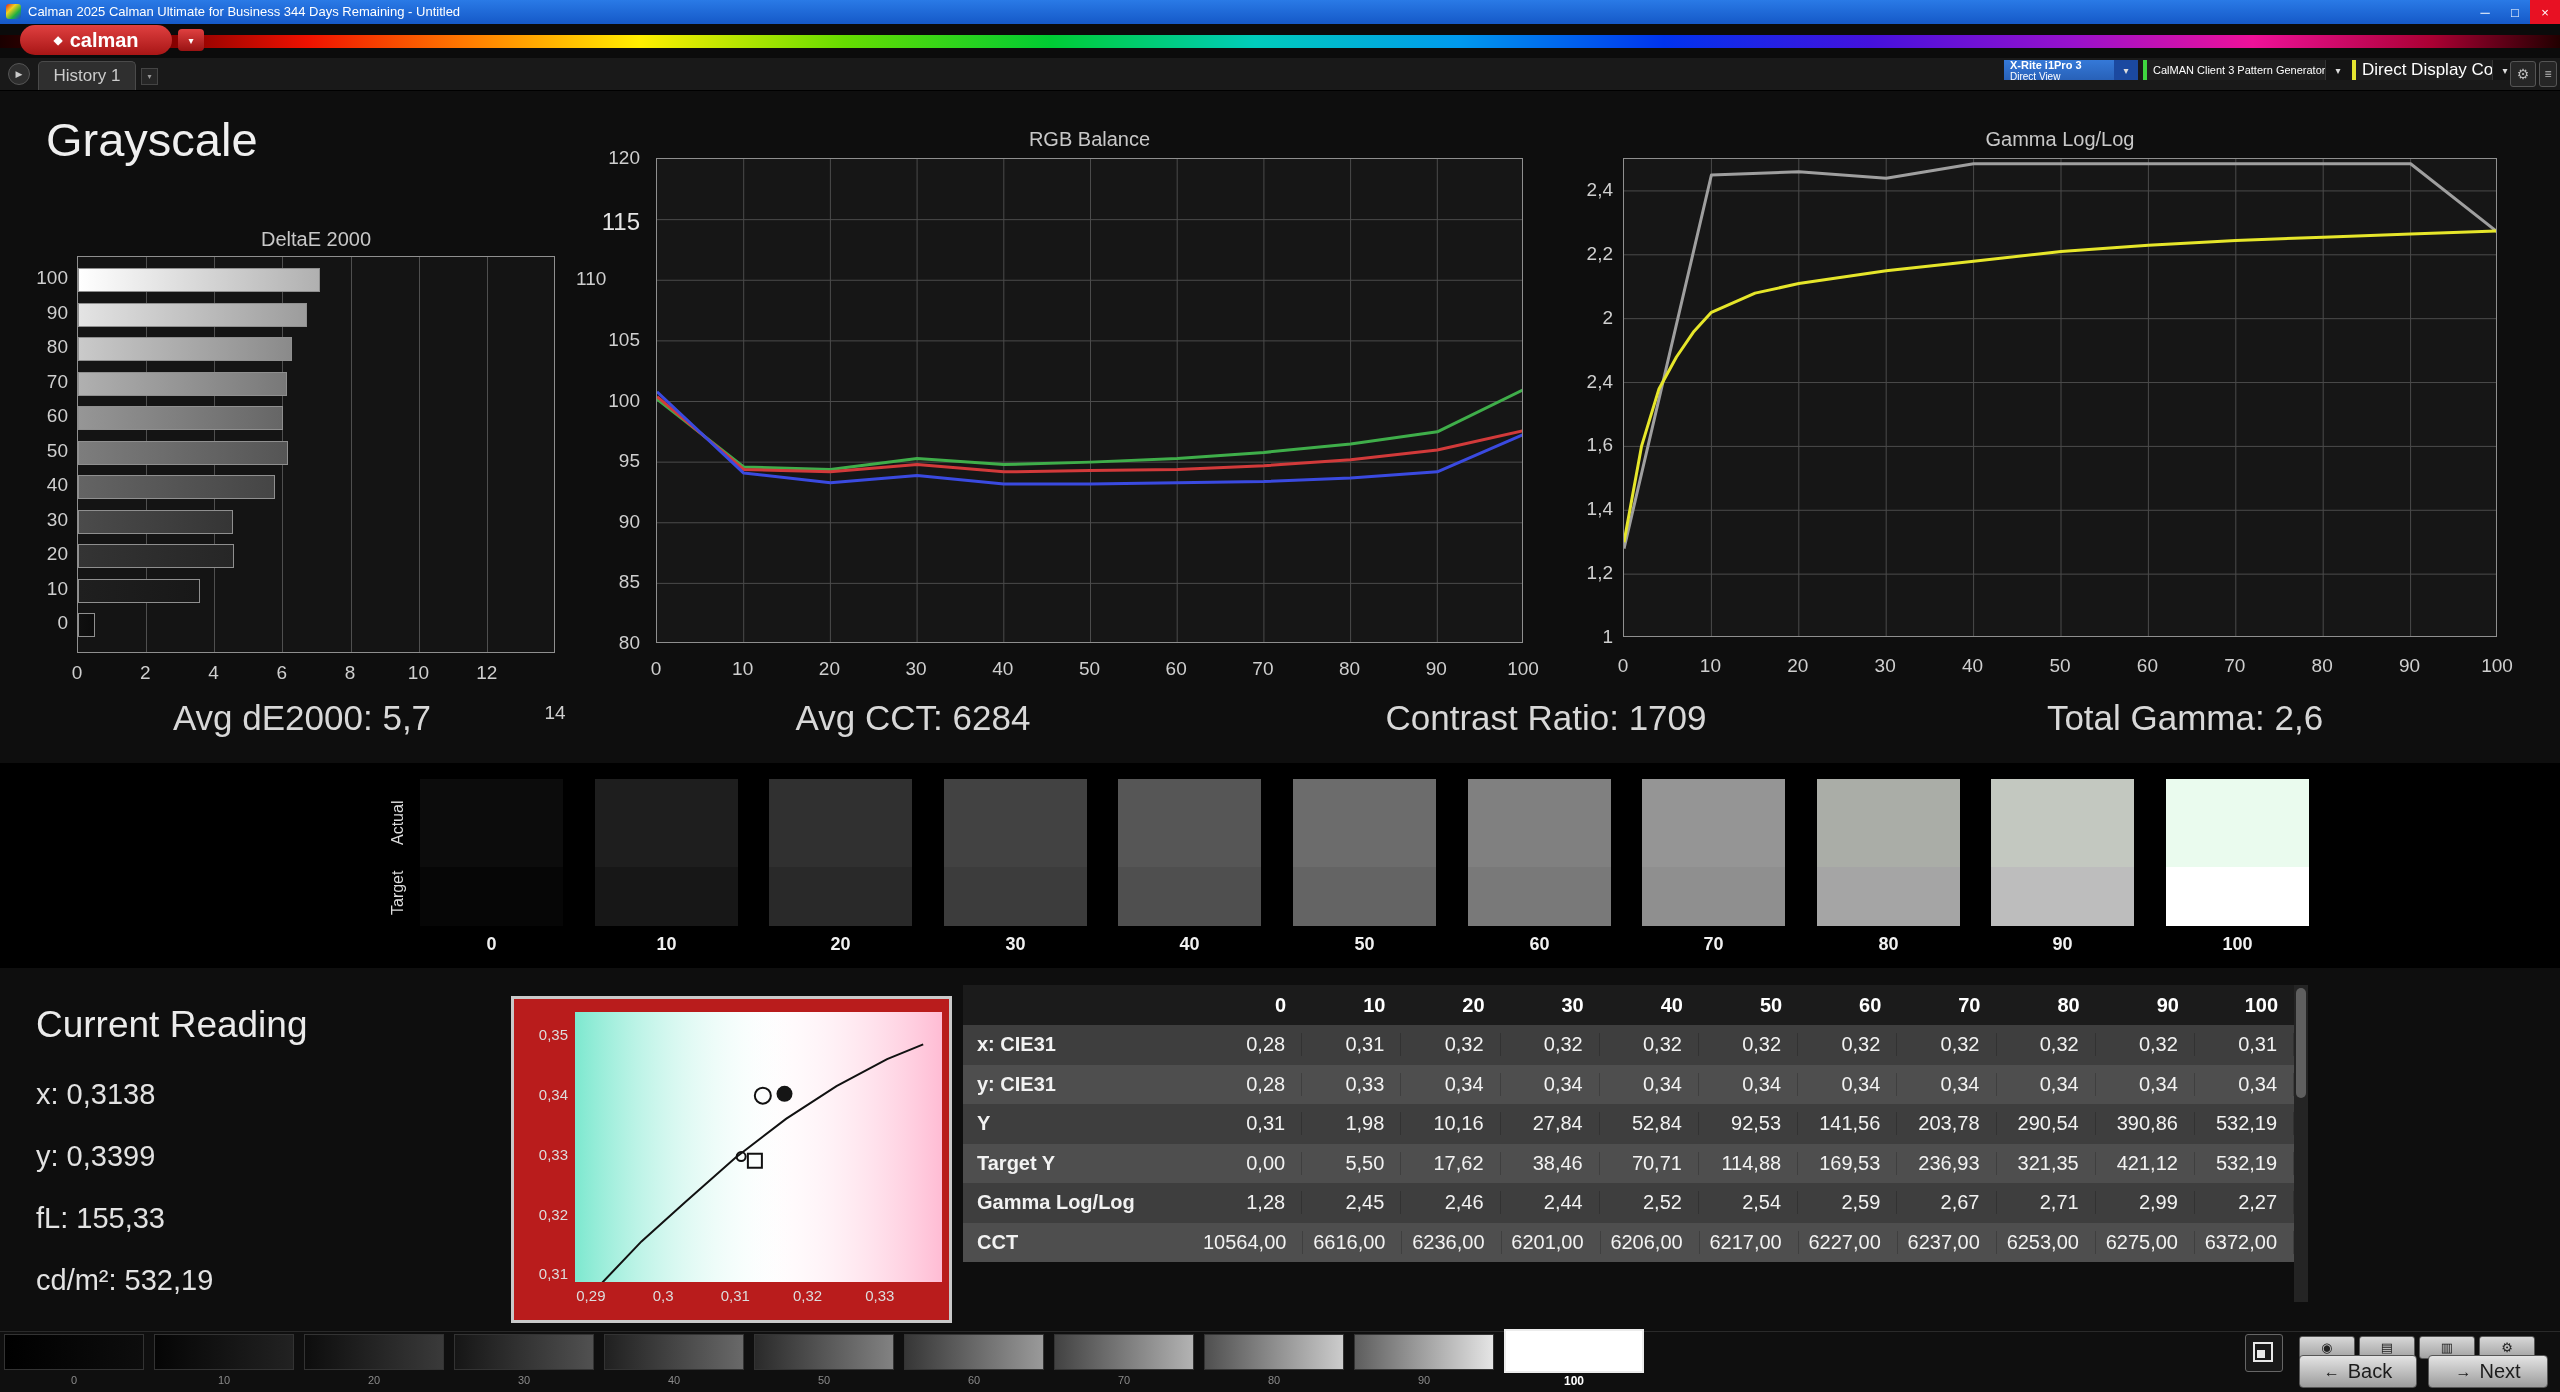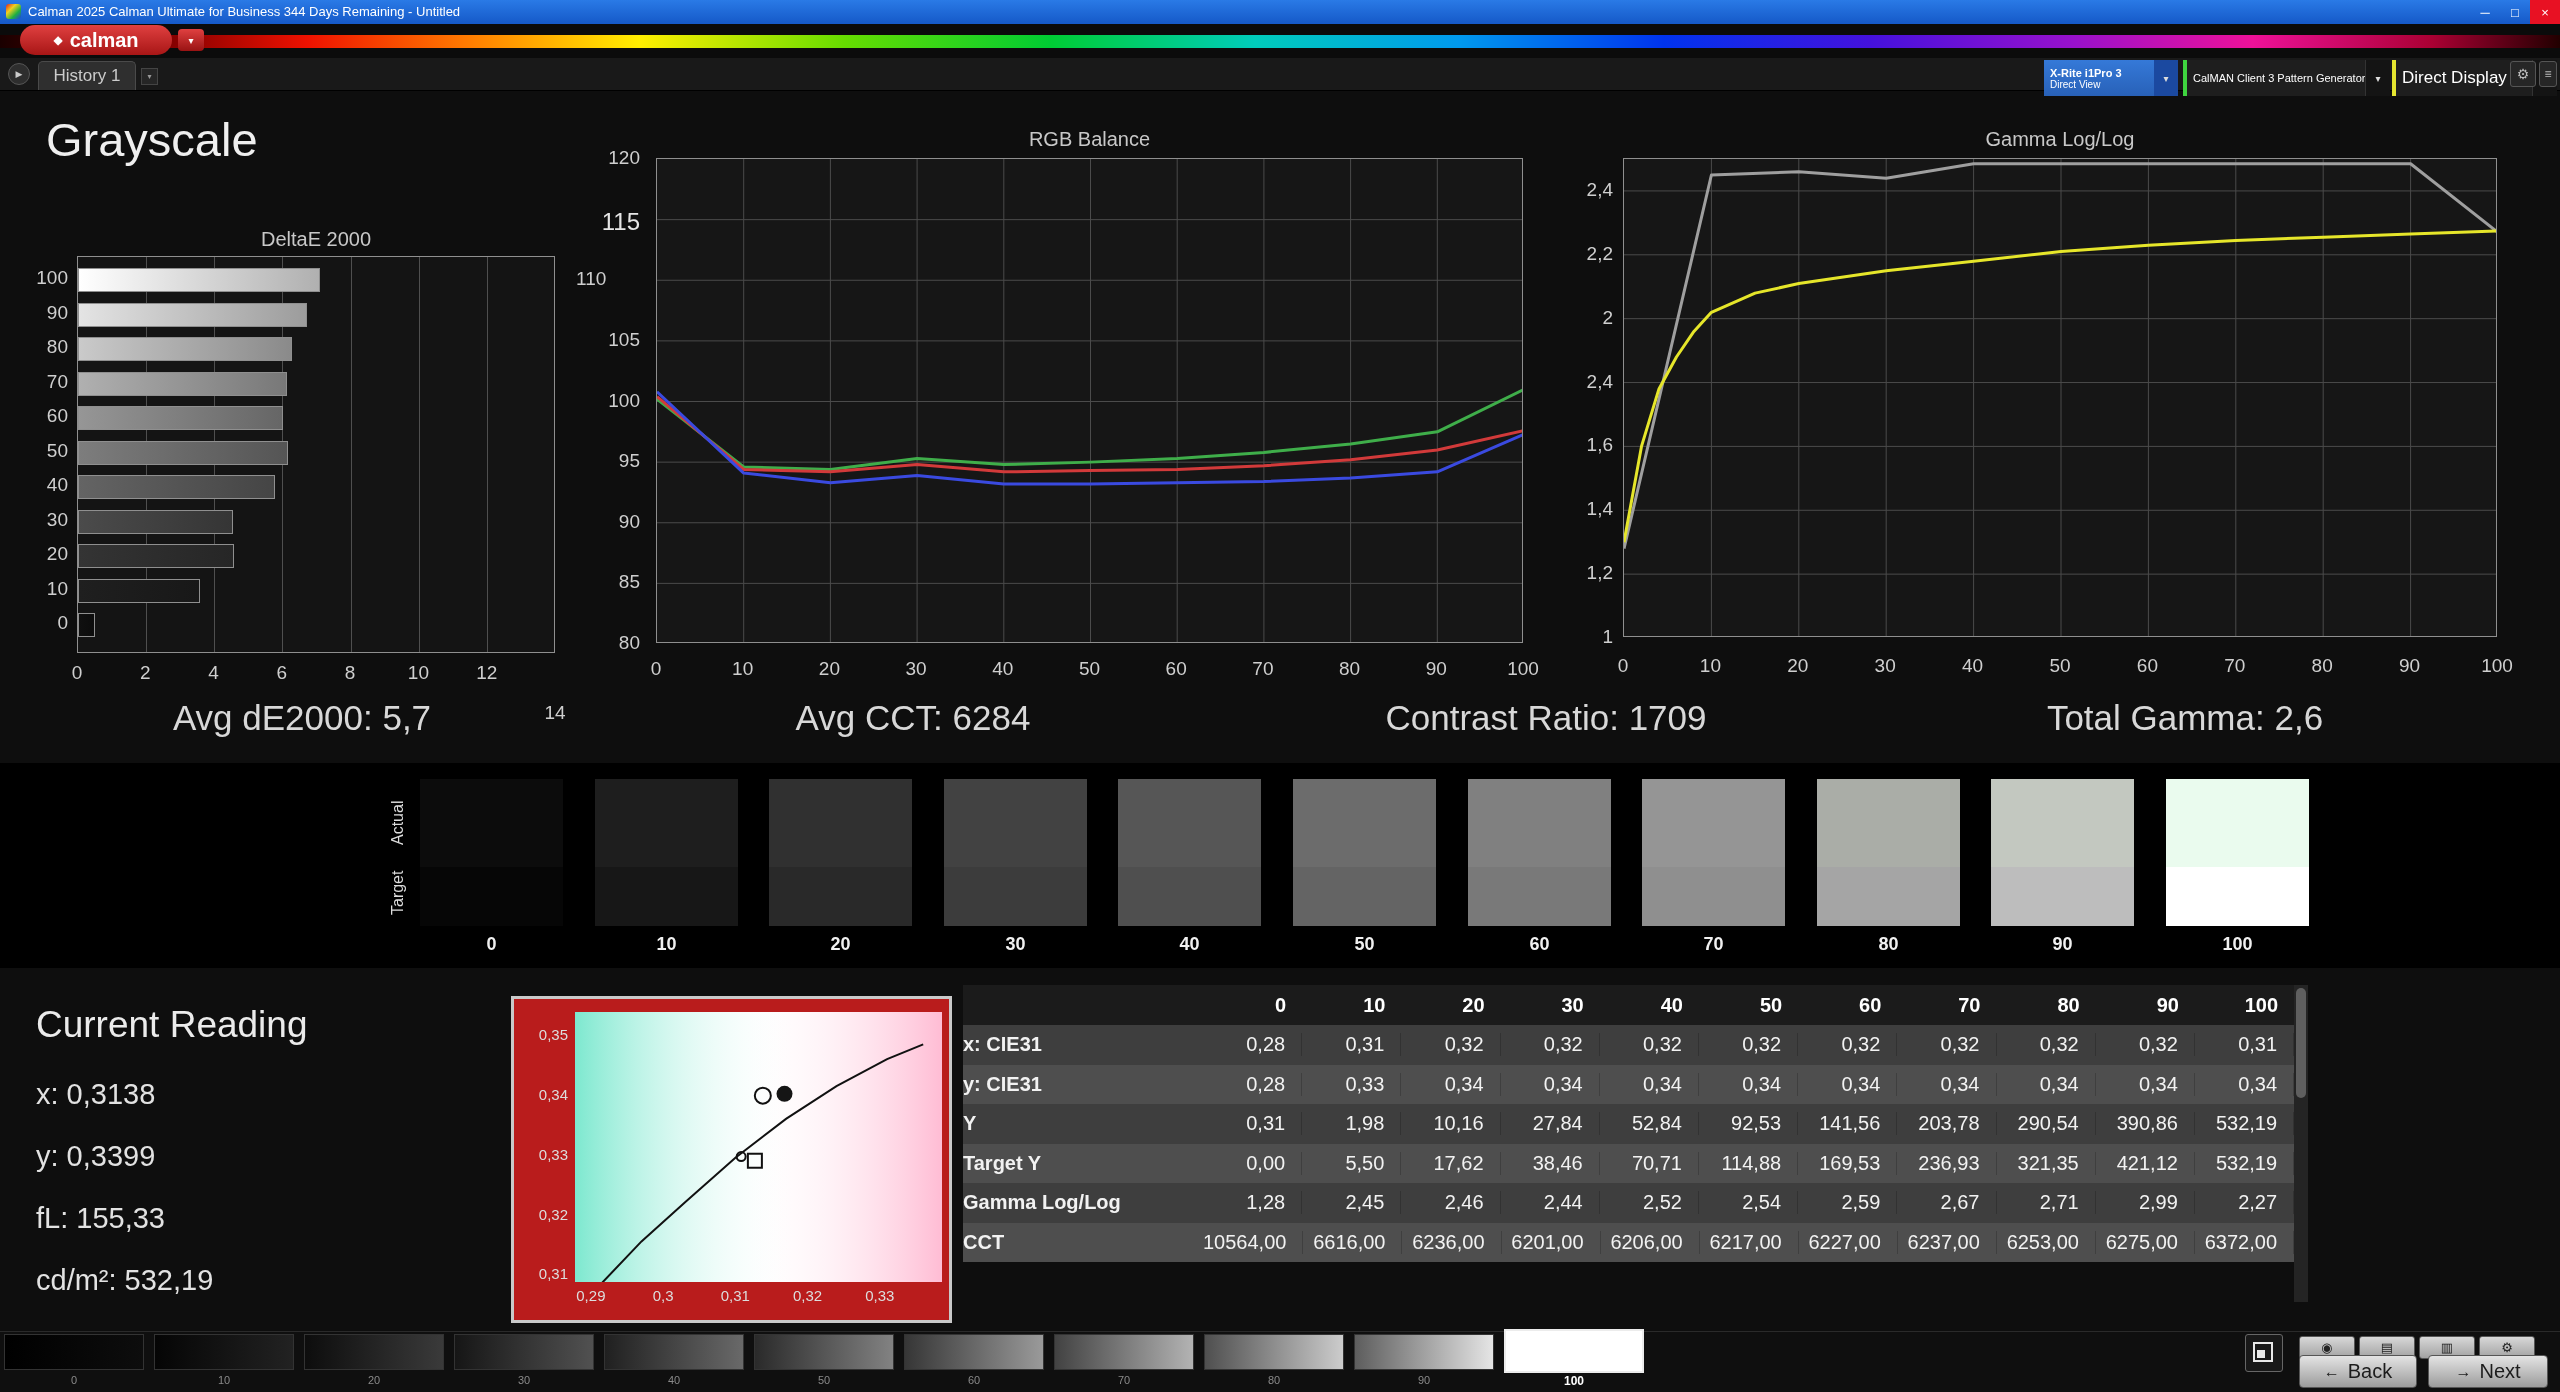--- a/index.html
+++ b/index.html
@@ -2,26 +2,26 @@
 <html><head>
 <meta charset="utf-8">
 <style>
   html,body{margin:0;padding:0;}
   body{width:2560px;height:1392px;background:#0e0e0e;position:relative;overflow:hidden;
        font-family:"Liberation Sans",sans-serif;color:#ddd;}
   .abs{position:absolute;}
   .plot{position:absolute;background:#161616;border:1px solid #8f8f8f;box-sizing:border-box;overflow:hidden;}
   .ctitle{position:absolute;text-align:center;font-size:20px;color:#c8c8c8;}
   .stat{position:absolute;font-size:35px;color:#d8d8d8;text-align:center;width:520px;}
-  .meter{position:absolute;display:flex;height:36px;box-sizing:border-box;font-size:11px;color:#fff;margin-left:40px;}
+  .meter{position:absolute;display:flex;height:20px;box-sizing:border-box;font-size:11px;color:#fff;}
   .meter .m-main{display:flex;flex-direction:column;justify-content:center;padding:0 6px;overflow:hidden;white-space:nowrap;}
   .meter .m-arrow{width:24px;display:flex;align-items:center;justify-content:center;font-size:10px;color:#ddd;}
   .winbtn{width:30px;height:24px;display:flex;align-items:center;justify-content:center;color:#fff;font-size:13px;}
   .trow{display:flex;height:39.5px;align-items:center;font-size:20px;color:#f2f2f2;}
-  .trow .tlabel{width:240px;font-weight:bold;box-sizing:border-box;}
+  .trow .tlabel{width:240px;padding-left:14px;font-weight:bold;box-sizing:border-box;}
   .trow .tcell{flex:1;text-align:right;padding-right:16px;border-right:1px solid rgba(0,0,0,0.18);}
   .navbtn{position:absolute;height:33px;background:linear-gradient(#e4e4e4,#9c9c9c);border:1px solid #555;
           border-radius:4px;color:#1c1c1c;font-size:20px;display:flex;align-items:center;justify-content:center;gap:8px;box-sizing:border-box;}
   .auxbtn{position:absolute;width:56px;height:23px;background:linear-gradient(#d8d8d8,#a2a2a2);border:1px solid #555;
           border-radius:3px;color:#222;font-size:13px;display:flex;align-items:center;justify-content:center;box-sizing:border-box;}
   .vlab{position:absolute;writing-mode:vertical-rl;transform:rotate(180deg);font-size:16px;color:#ddd;
         display:flex;align-items:center;justify-content:center;}
 </style>
 </head>
 <body>

